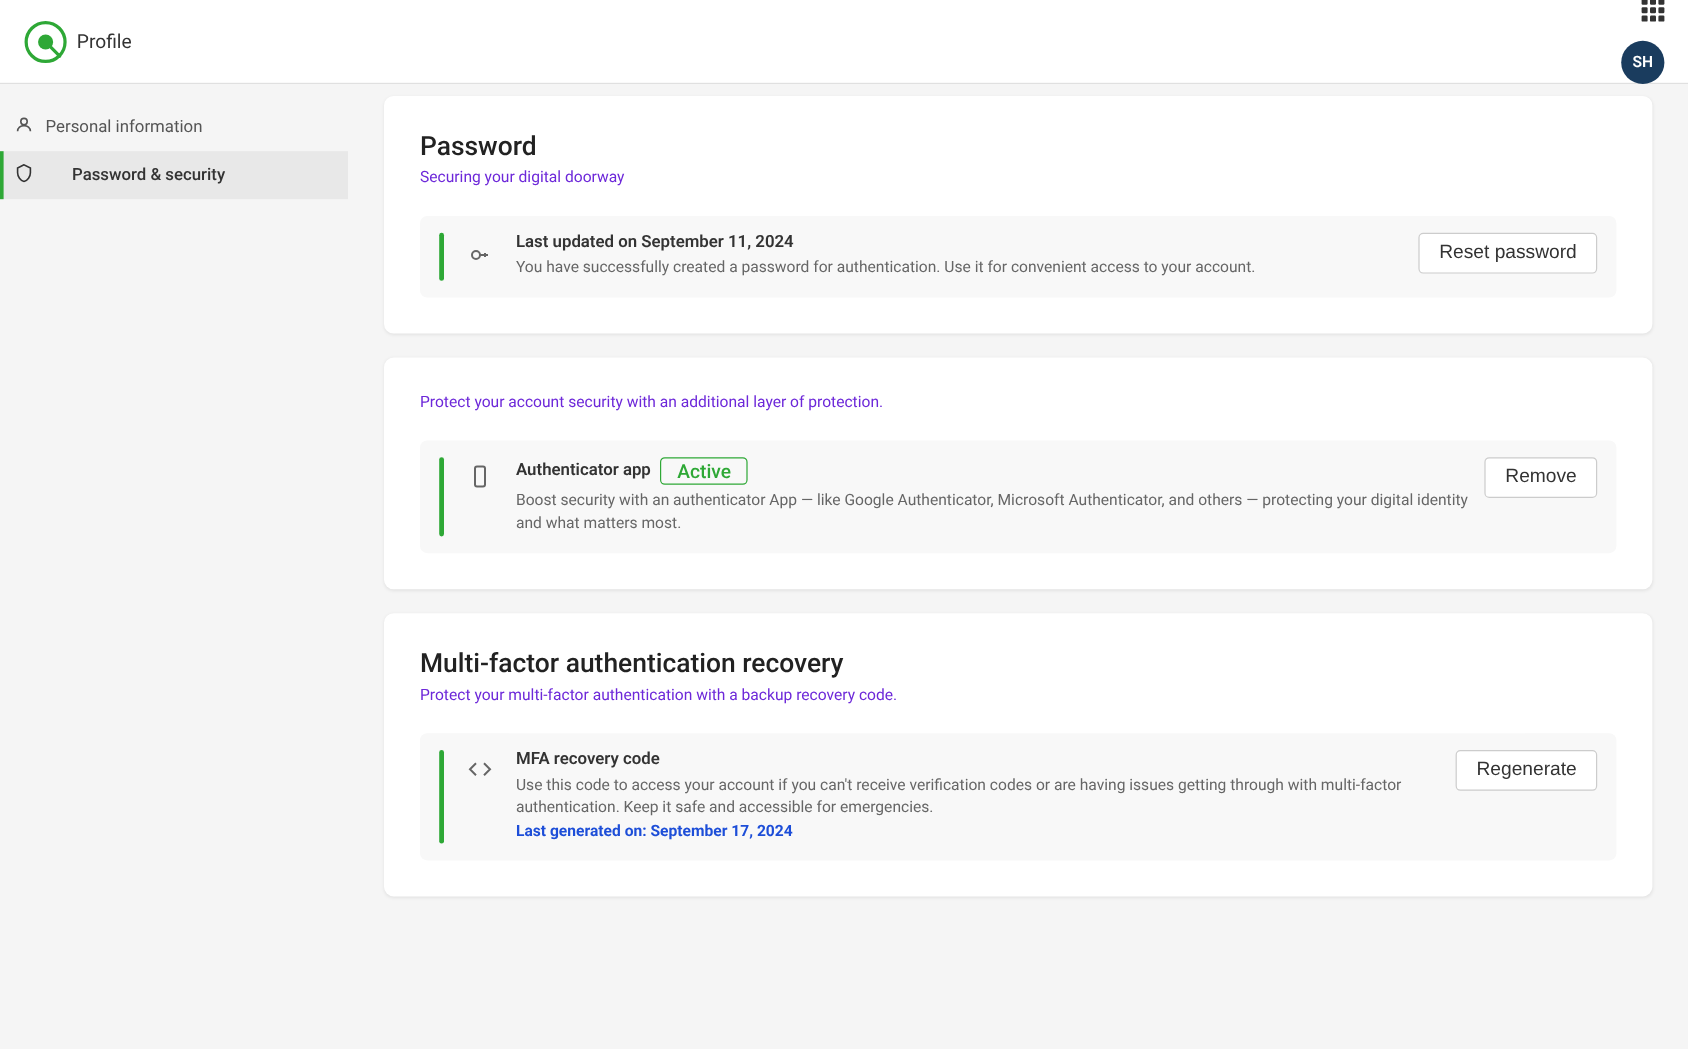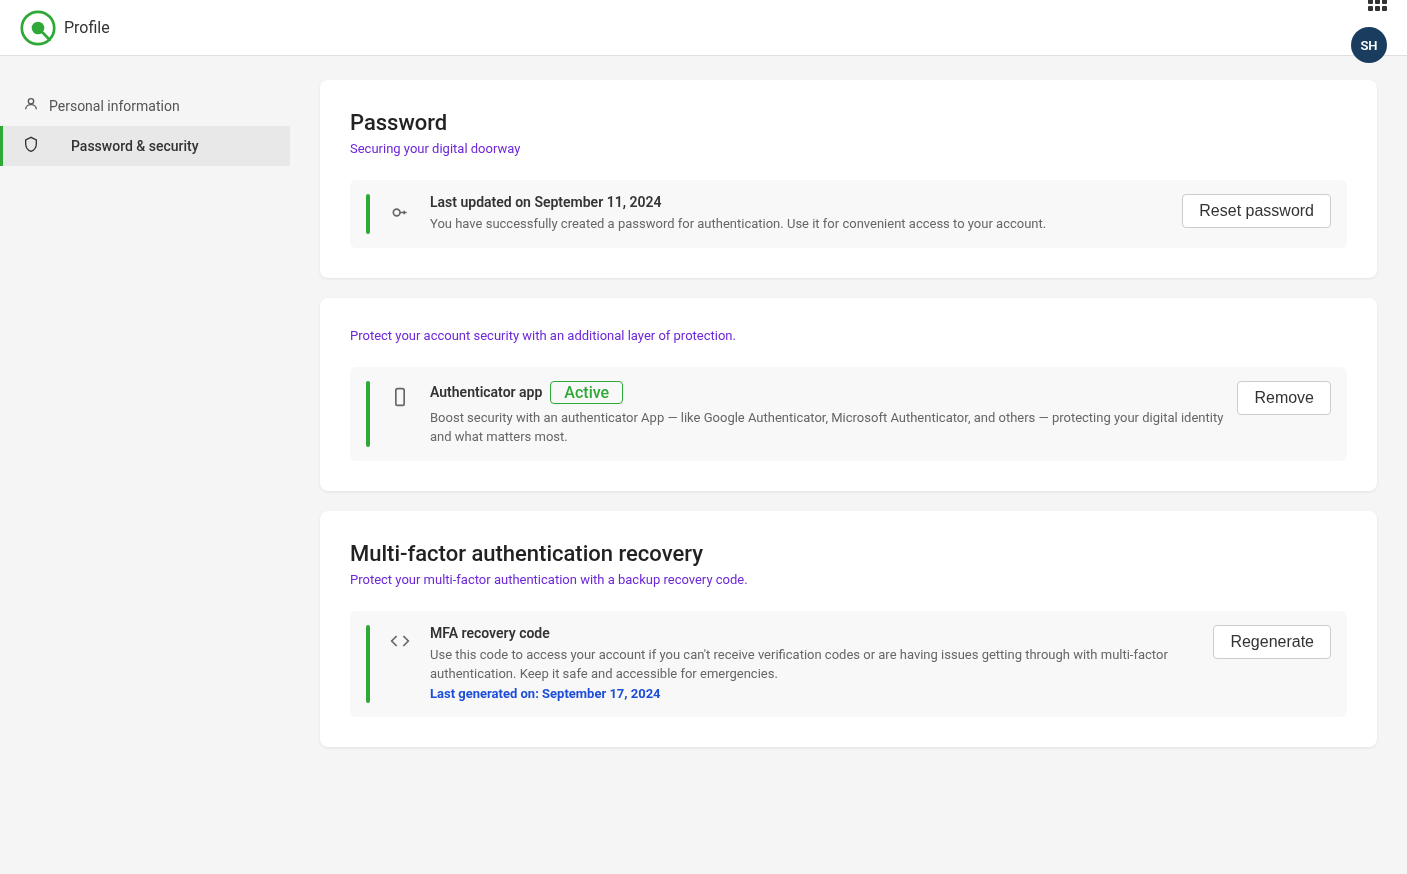--- a/index.html
+++ b/index.html
@@ -6,21 +6,21 @@
     body {
       font-family: -apple-system, BlinkMacSystemFont, 'Segoe UI', Roboto, sans-serif;
       background: #f5f5f5;
       color: #333;
       min-height: 874px;
     }
 
     
     .header {
       background: #fff;
-      height: 56px;
+      height: 70px;
       display: flex;
       align-items: center;
       justify-content: space-between;
       padding: 0 20px;
       border-bottom: 1px solid #e0e0e0;
       position: fixed;
       top: 0;
       left: 0;
       right: 0;
       z-index: 100;
@@ -88,21 +88,21 @@
     .sidebar {
       width: 290px;
       background: #f5f5f5;
       padding: 30px 0;
       flex-shrink: 0;
     }
     .sidebar-item {
       display: flex;
       align-items: center;
       gap: 10px;
-      padding: 10px 20px;
+      padding: 10px 9px;
       cursor: pointer;
       font-size: 14px;
       color: #555;
       border-left: 3px solid transparent;
       text-decoration: none;
     }
     .sidebar-item.active {
       background: #e8e8e8;
       border-left: 3px solid #2ea836;
       color: #333;

